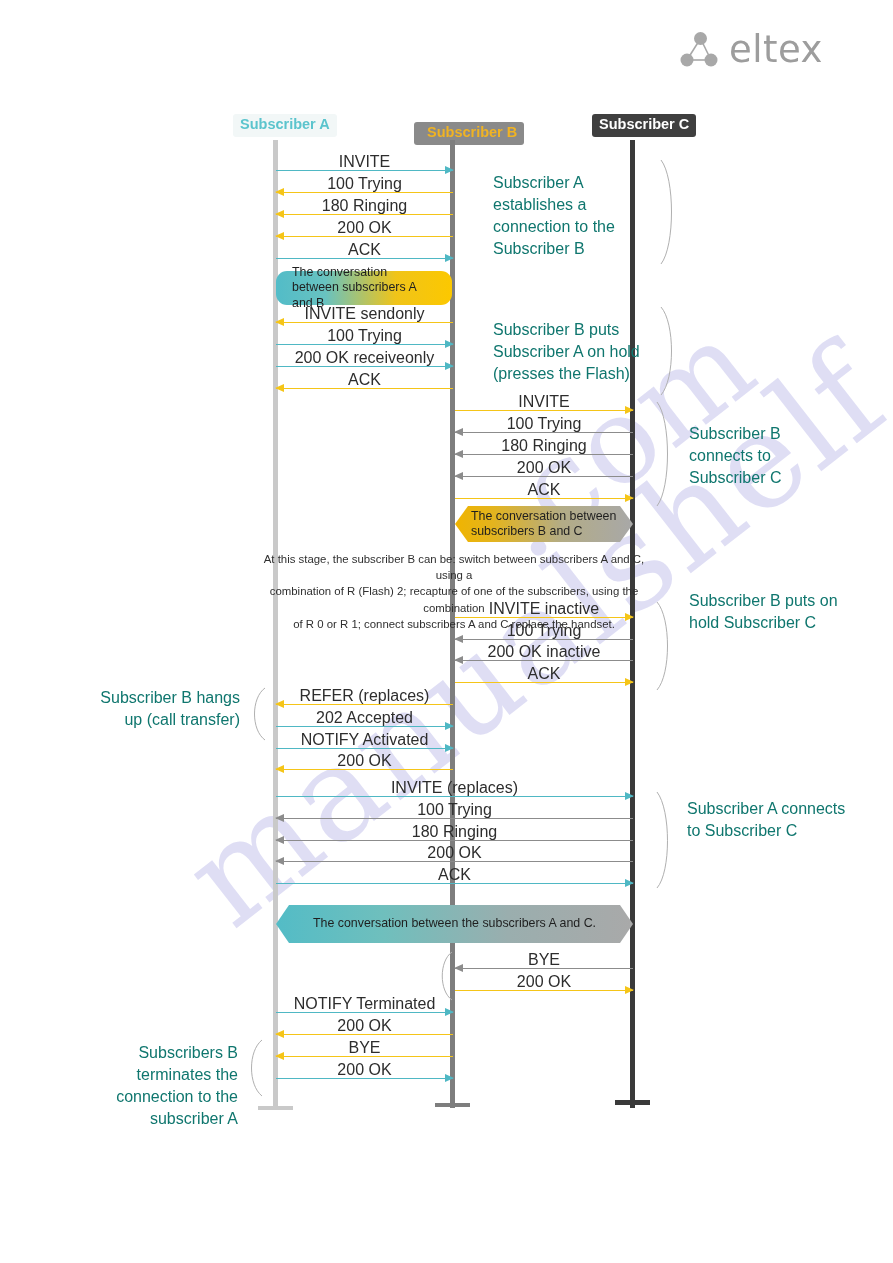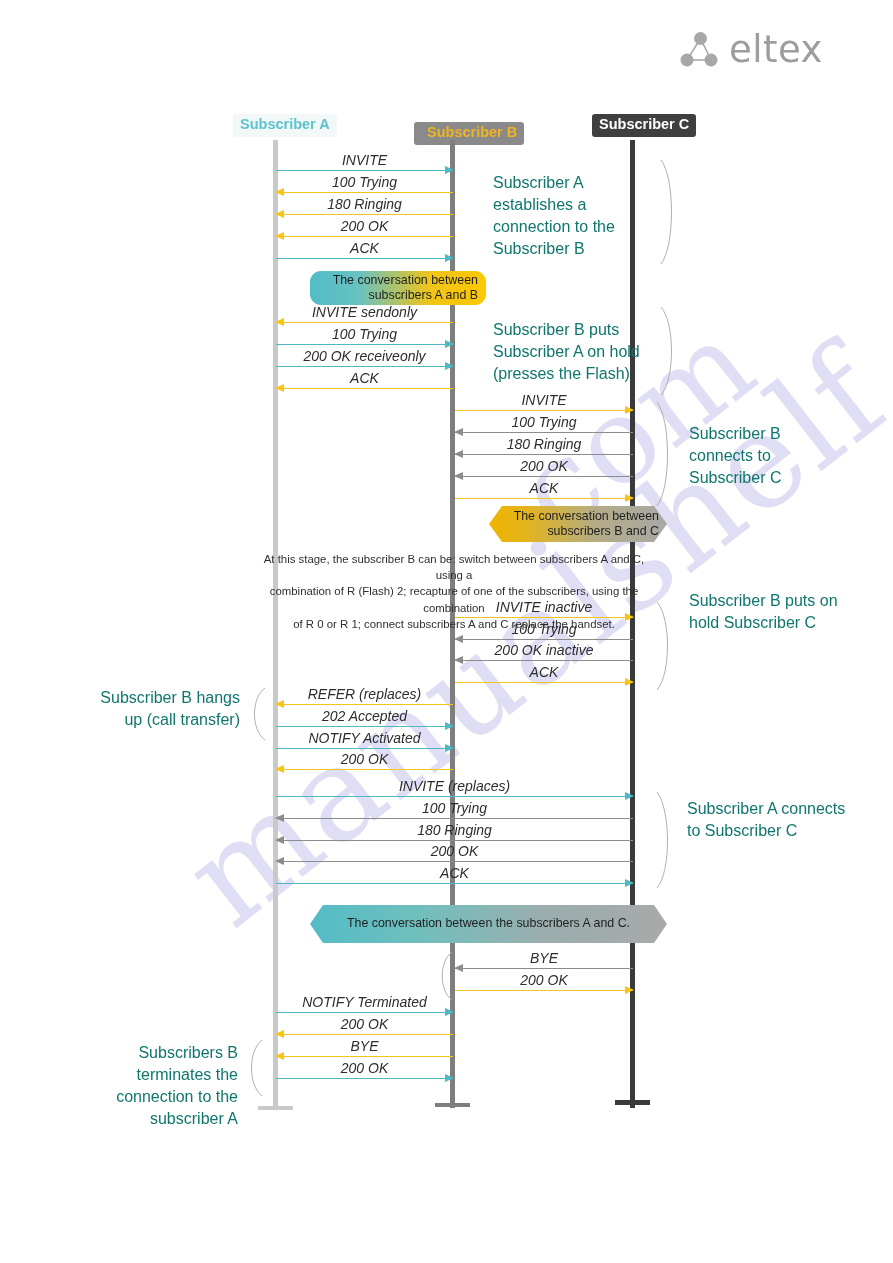--- a/index.html
+++ b/index.html
@@ -61,36 +61,36 @@
 
   
   .msg{position:absolute;height:0;}
   .msg .line{position:absolute;left:0;top:0;height:0;width:100%;border-top-width:1.6px;border-top-style:solid;}
   .msg .head{position:absolute;top:-4.2px;width:0;height:0;
              border-top:4.6px solid transparent;border-bottom:4.6px solid transparent;}
   .msg.right .head{right:-1px;border-left-width:9px;border-left-style:solid;}
   .msg.left  .head{left:-1px;border-right-width:9px;border-right-style:solid;}
   .msg .label{
     position:absolute;left:0;width:100%;top:-17px;
-    text-align:center;font-size:14px;color:#2d2d2d;
-    line-height:1.1;white-space:nowrap;font-style:italic;
+    text-align:center;font-size:16px;color:#2d2d2d;
+    line-height:1.1;white-space:nowrap;
   }
   
   .c-teal   .line{border-top-color:#4fb8c4;}
   .c-teal   .head{border-left-color:#4fb8c4;border-right-color:#4fb8c4;}
   .c-yellow .line{border-top-color:#f5c518;}
   .c-yellow .head{border-left-color:#f5c518;border-right-color:#f5c518;}
   .c-gray   .line{border-top-color:#8c8c8c;}
   .c-gray   .head{border-left-color:#8c8c8c;border-right-color:#8c8c8c;}
 
   
   .banner{
     position:absolute;display:flex;align-items:center;justify-content:center;
-    text-align:right;font-size:12.4px;color:#1f1f1f;line-height:1.25;
-    padding:0 8px;box-sizing:border-box;margin-left:34px;
+    text-align:left;font-size:12.4px;color:#1f1f1f;line-height:1.25;
+    padding:0 16px;box-sizing:border-box;
   }
   .banner.pill{border-radius:11px;}
   .banner.chev{
     clip-path:polygon(0% 50%, 13px 0%, calc(100% - 13px) 0%, 100% 50%, calc(100% - 13px) 100%, 13px 100%);
   }
   .bn-ab{background:linear-gradient(90deg,#52bcc8 0%,#68c2c0 28%,#f0c419 68%,#fcc800 100%);}
   .bn-bc{background:linear-gradient(90deg,#f0b400 0%,#e3b41f 22%,#b3ac86 60%,#a8a8a8 100%);}
   .bn-ac{background:linear-gradient(90deg,#53bcc6 0%,#6fbfbd 30%,#9aaeae 65%,#a9a9a9 100%);}
 
   

